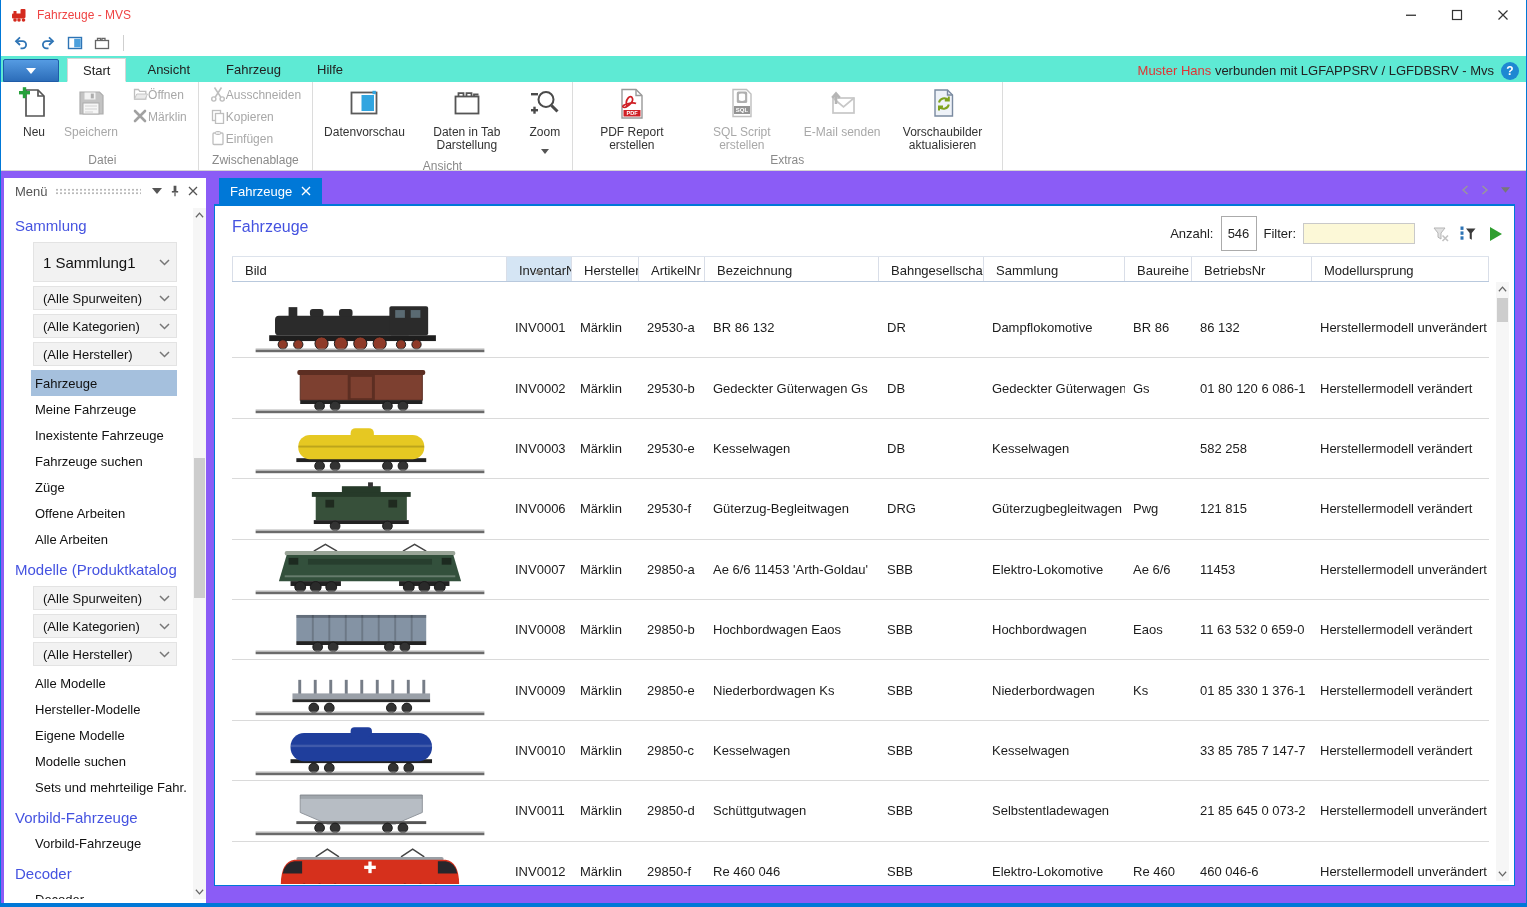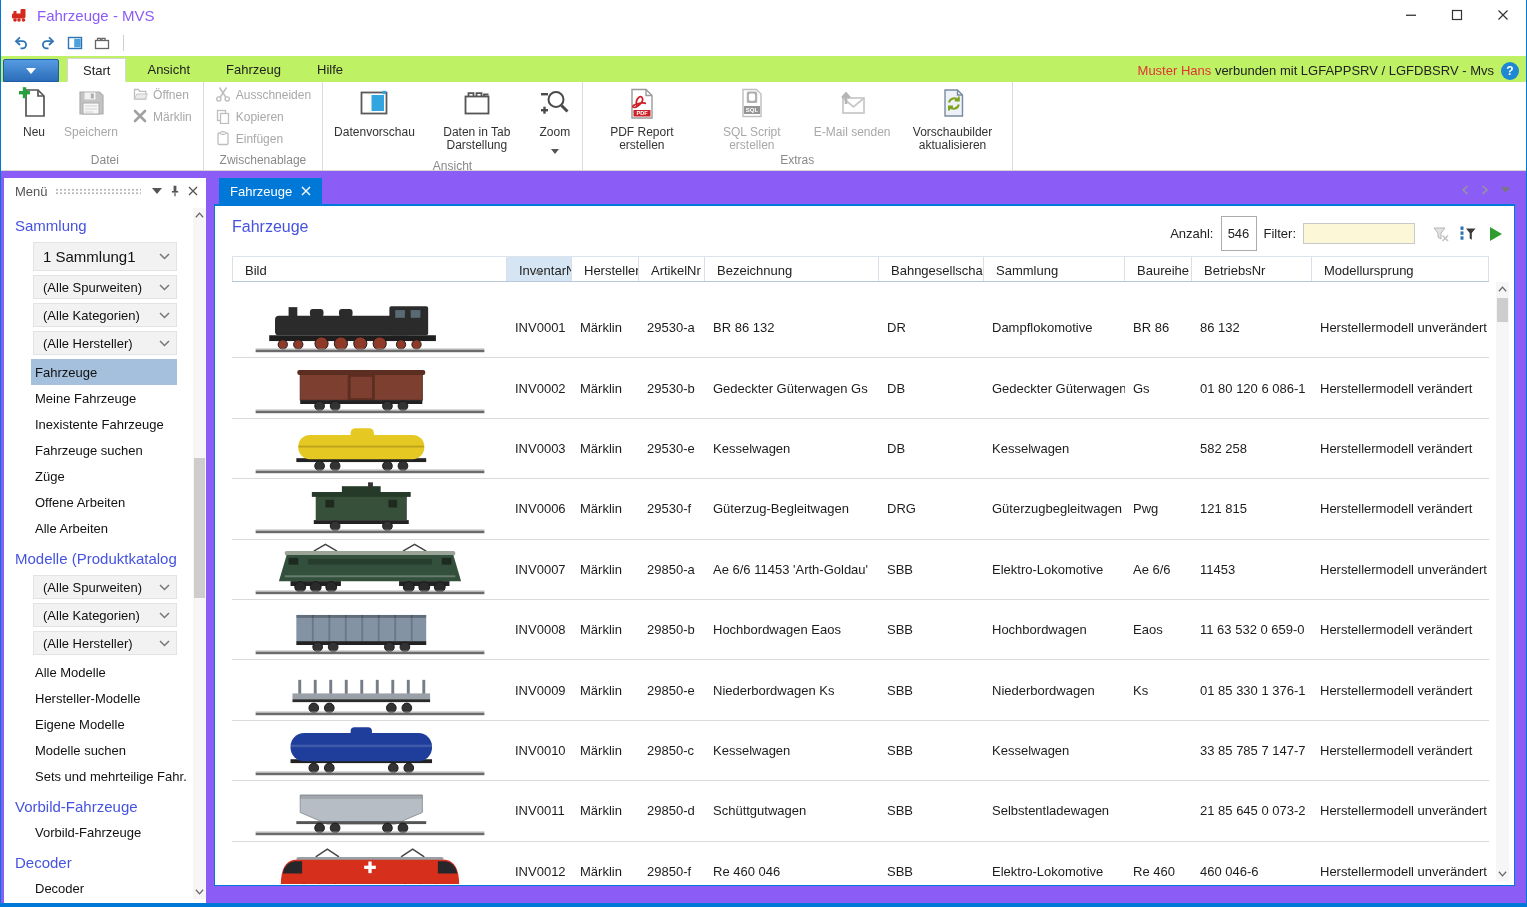--- a/index.html
+++ b/index.html
@@ -6,63 +6,63 @@
   *{box-sizing:border-box;}
   .window{
     position:relative;width:1527px;height:907px;background:#fff;
     font-family:"Liberation Sans",sans-serif;color:#222;
     border-left:1px solid #0078d7;border-right:1px solid #0078d7;border-bottom:4px solid #0078d7;
     overflow:hidden;
   }
   
   .titlebar{height:30px;display:flex;align-items:center;background:#fff;}
   .titlebar .applogo{margin:0 8px 0 10px;display:flex;}
-  .titlebar .title{font-size:15px;color:#8b5cf6;}
+  .titlebar .title{font-size:12px;color:#ef4444;}
   .wincontrols{margin-left:auto;display:flex;height:30px;}
   .winbtn{width:46px;height:30px;display:flex;align-items:center;justify-content:center;}
   
   .qat{height:26px;display:flex;align-items:center;gap:7px;padding-left:10px;}
   .qat .qbtn{display:flex;align-items:center;justify-content:center;width:20px;height:20px;}
   .qat .sep{width:1px;height:16px;background:#cfcfcf;margin-left:4px;}
   
-  .tabrow{height:26px;display:flex;align-items:flex-end;position:relative;background:#bef264;}
+  .tabrow{height:26px;display:flex;align-items:flex-end;position:relative;background:#5eead4;}
   .appbtn{width:56px;height:23px;margin:0 8px 0 2px;border:1px solid #1f5ca8;border-radius:2px 2px 0 0;
     background:linear-gradient(#559be2,#2c6db9);display:flex;align-items:center;justify-content:center;}
   .rtab{padding:0 15px;height:24px;line-height:23px;font-size:13px;color:#222;margin-right:6px;}
   .rtab.active{background:#fff;border:1px solid #d6d6d6;border-bottom:1px solid #fff;}
   .conn{position:absolute;right:32px;bottom:4px;font-size:13px;}
   .conn .user{color:#e03434;}
   .helpbtn{position:absolute;right:7px;bottom:2px;width:18px;height:18px;border-radius:50%;
     background:#1e88d2;color:#fff;font-size:12px;font-weight:bold;display:flex;align-items:center;justify-content:center;}
   
   .ribbon{height:89px;border-bottom:1px solid #d4d4d4;display:flex;padding-left:6px;background:#fff;}
   .rgroup{display:flex;flex-direction:column;border-right:1px solid #dcdcdc;padding:2px 5px 0 5px;}
   .rbody{flex:1;display:flex;align-items:flex-start;gap:2px;}
   .rlabel{height:17px;text-align:center;color:#8a8a8a;font-size:12px;line-height:15px;}
   .rbtn{display:flex;flex-direction:column;align-items:center;padding:3px 6px 1px 6px;color:#333;}
   .rbtn .lbl{font-size:12px;line-height:13px;text-align:center;max-width:96px;margin-top:3px;}
   .rbtn .dd{margin-top:1px;}
   .rbtn.disabled{color:#a8a8a8;justify-content:space-between;}
   .rbtn.disabled svg{filter:grayscale(1) opacity(.55);}
   .smallcol{display:flex;flex-direction:column;}
-  .sbtn{display:flex;align-items:center;gap:5px;height:22px;padding:0 6px;font-size:12px;color:#333;}
+  .sbtn{display:flex;align-items:center;height:22px;padding:0 6px;font-size:12px;color:#333;}
   .sbtn.disabled{color:#a8a8a8;}
   .sbtn.disabled svg{filter:grayscale(1) opacity(.55);}
   
   .workspace{position:absolute;top:171px;left:0;right:0;bottom:0;background:#8b5cf6;}
   
   .sidebar{position:absolute;left:3px;top:7px;width:202px;bottom:0;background:#fff;}
   .sbheader{height:26px;display:flex;align-items:center;padding:0 4px 0 11px;color:#555;font-size:13px;}
   .sbdots{flex:1;height:7px;margin:0 7px;background-image:radial-gradient(#b9b9b9 0.8px,transparent 0.9px);background-size:4px 3.5px;}
   .sbico{width:18px;height:18px;display:flex;align-items:center;justify-content:center;}
   .sbcontent{position:absolute;top:30px;left:0;right:13px;bottom:4px;overflow:hidden;}
   .sheading{font-size:15px;color:#4553e0;padding:9px 0 4px 11px;white-space:nowrap;}
   .sselect{margin:4px 16px 4px 29px;height:24px;background:#f2f2f2;border:1px solid #e3e3e3;
     display:flex;align-items:center;justify-content:space-between;padding:0 6px 0 9px;font-size:13px;color:#111;}
-  .sselect.large{height:29px;font-size:15px;}
+  .sselect.large{height:40px;font-size:15px;}
   .sitem{margin:0 16px 0 27px;padding:5.5px 0 5.5px 4px;font-size:13px;color:#111;white-space:nowrap;}
   .sitem.selected{background:#a5c0dd;}
   .sbscroll{position:absolute;top:30px;right:0;width:13px;bottom:4px;background:#f6f6f6;}
   .sbscroll .thumb{position:absolute;left:1px;right:1px;top:250px;height:140px;background:#cdcdcd;}
   .scrollarrow{position:absolute;left:0;right:0;height:14px;display:flex;align-items:center;justify-content:center;}
   
   .doctabs{position:absolute;left:213px;top:7px;right:11px;height:26px;}
   .doctab{position:absolute;left:5px;top:0;height:26px;background:#0078d7;color:#fff;
     display:flex;align-items:center;gap:9px;padding:0 11px;font-size:13px;}
   .tnav{position:absolute;right:2px;top:4px;display:flex;gap:4px;align-items:center;}

